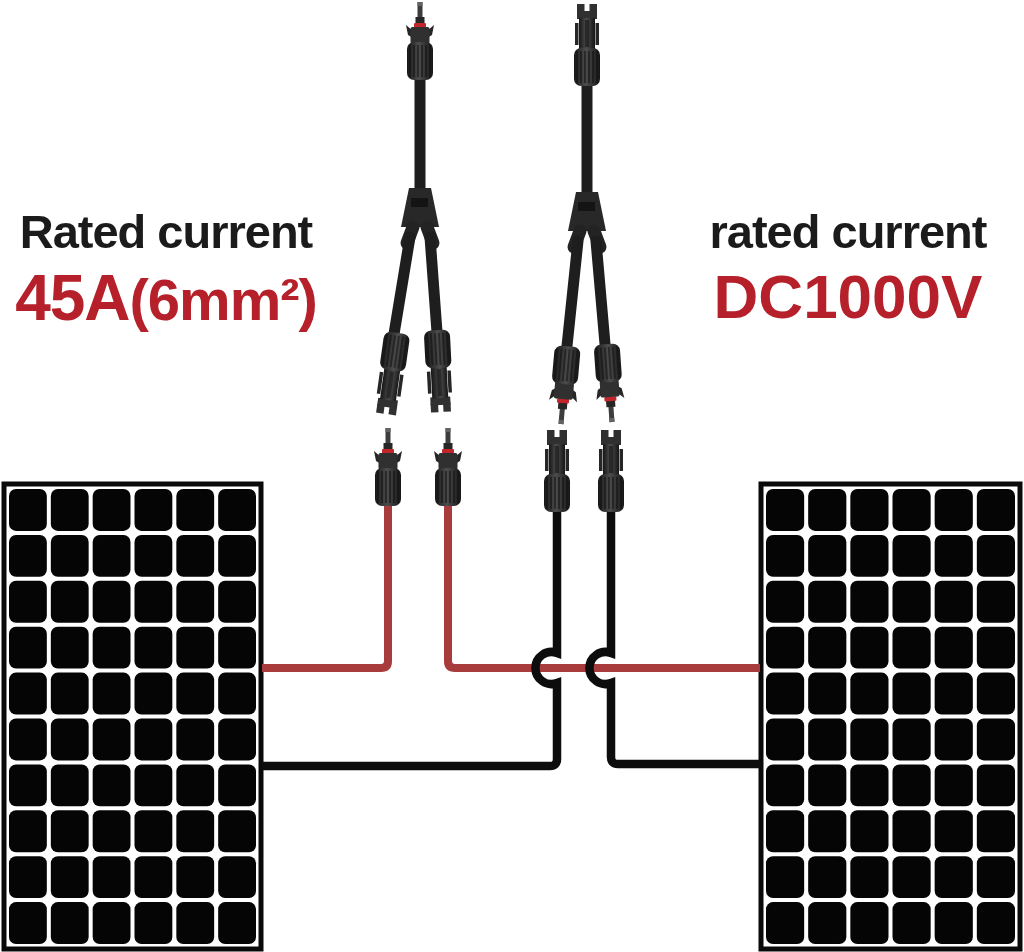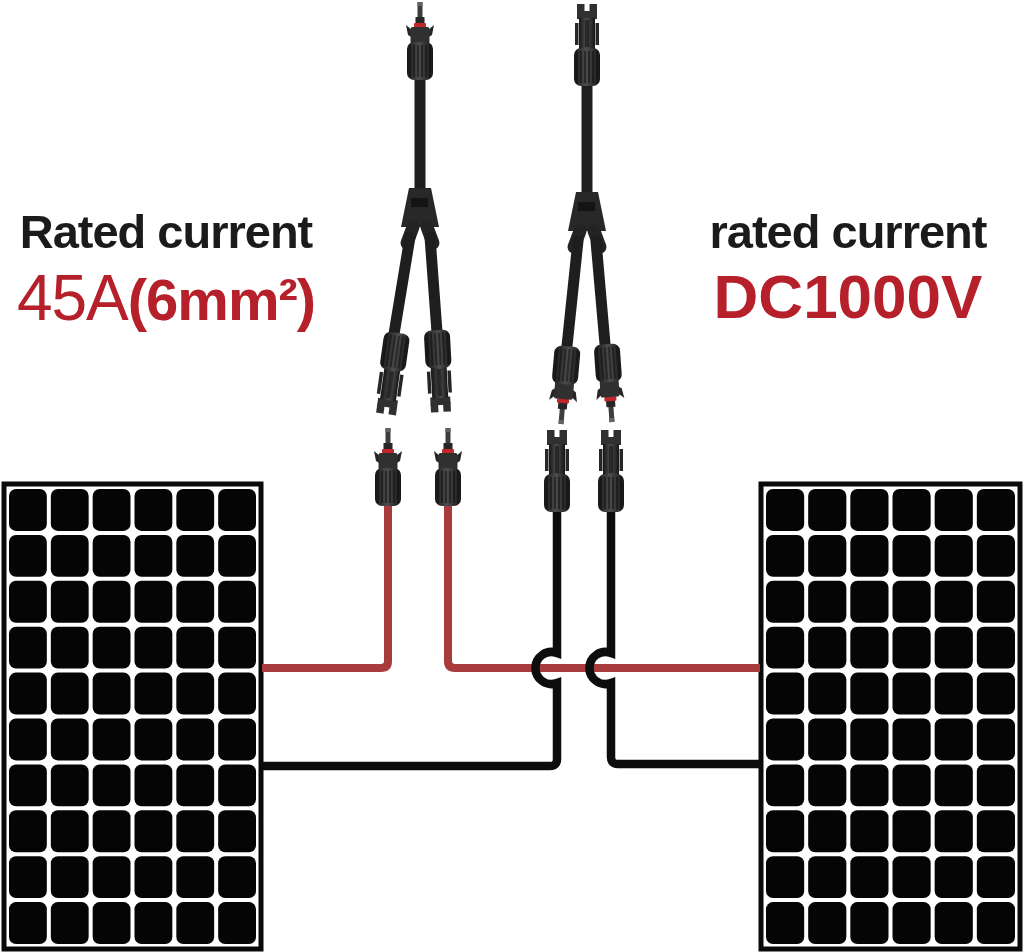--- a/index.html
+++ b/index.html
@@ -6,21 +6,21 @@
   .canvas{
     position:relative;width:1024px;height:952px;background:var(--background,#fff);
     overflow:hidden;font-family:"Liberation Sans",sans-serif;
   }
   
   .spec-block{position:absolute;text-align:center;line-height:1.08;}
   .spec-block.left{left:0;top:161px;width:332px;}
   .spec-block.right{left:682px;top:161px;width:332px;}
   .spec-label{font-size:47px;font-weight:700;color:#1b1b1b;letter-spacing:-1px;white-space:nowrap;margin-top:46px;}
   .spec-value-row{margin-top:6px;white-space:nowrap;color:var(--spec-value-red,#b5202a);}
-  .spec-value-big{font-size:64px;font-weight:400;letter-spacing:-1px;}
+  .spec-value-big{font-size:64px;font-weight:700;letter-spacing:-1px;}
   .spec-value-note{font-size:58px;font-weight:700;letter-spacing:-1px;}
   .spec-value-volt{font-size:62px;font-weight:800;letter-spacing:0px;}
   
   svg.scene{position:absolute;left:0;top:0;}
   .cell{fill:var(--panel-cell-black,#050505);}
   .panel-frame{fill:#ffffff;stroke:#0a0a0a;stroke-width:5;}
   .wire-red{stroke:var(--wire-positive-red,#a83b3c);stroke-width:8;fill:none;}
   .wire-black{stroke:var(--wire-negative-black,#0d0d0d);stroke-width:8.5;fill:none;}
   .cable{stroke:#1e1e1e;stroke-width:11;fill:none;stroke-linecap:round;}
   .boot{stroke:#232323;stroke-width:13;fill:none;stroke-linecap:round;}

